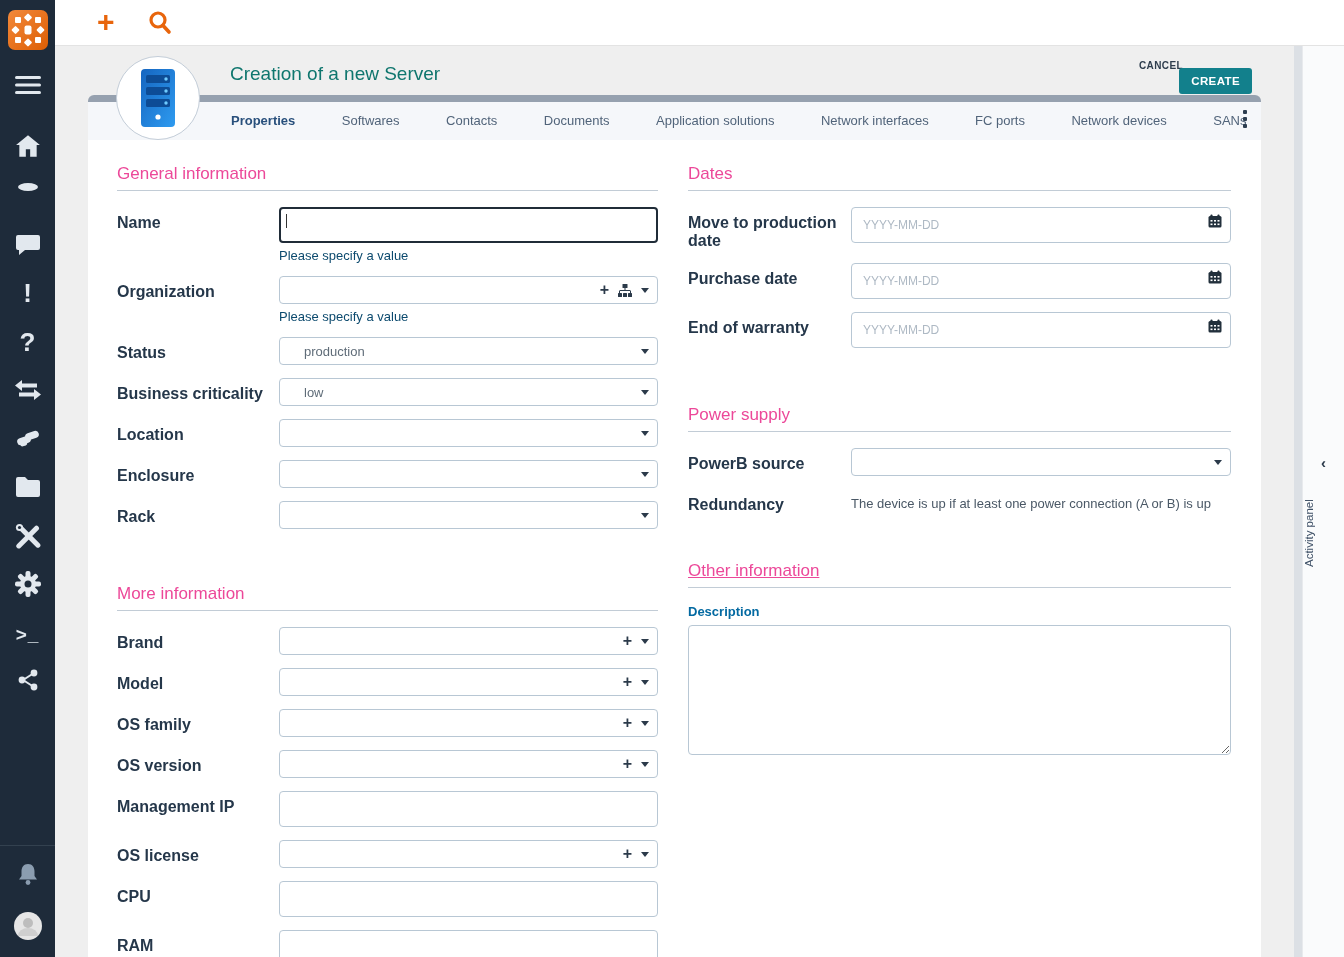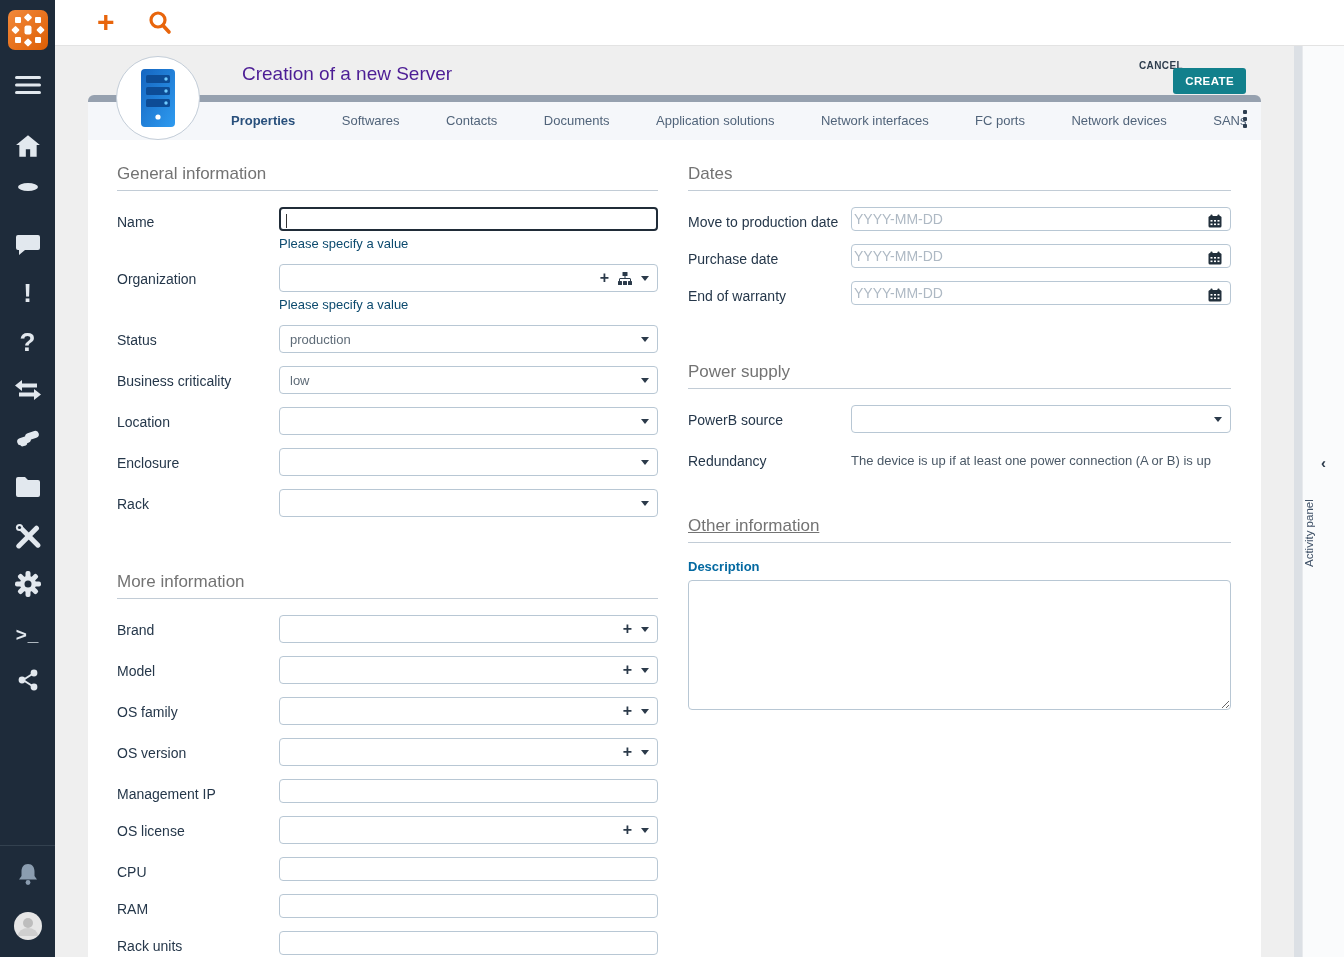--- a/index.html
+++ b/index.html
@@ -18,56 +18,56 @@
 
   
   .topbar { position:absolute; left:55px; right:0; top:0; height:46px; background:#FFFFFF; border-bottom:1px solid #E3E3E3; z-index:40; }
   .plus-btn { position:absolute; left:42px; top:6px; font-size:30px; font-weight:bold; color:#E8650C; line-height:32px; cursor:pointer; }
   .search-btn { position:absolute; left:92px; top:10px; cursor:pointer; }
 
   
   .card { position:absolute; left:88px; top:46px; width:1173px; bottom:0; }
   .obj-circle { position:absolute; left:28px; top:10px; width:84px; height:84px; background:#FFFFFF;
                 border:1px solid #C3CDD8; border-radius:50%; z-index:6; display:flex; align-items:center; justify-content:center; }
-  .page-title { position:absolute; left:154px; top:17px; font-size:19px; color:#4c1d95; }
+  .page-title { position:absolute; left:142px; top:17px; font-size:19px; color:#0f766e; }
   .cancel-btn { position:absolute; right:78px; top:14px; font-size:10px; font-weight:bold; letter-spacing:.4px; color:#2F3E4E; cursor:pointer; }
-  .create-btn { position:absolute; right:15px; top:22px; background:#12808C; color:#FFFFFF; font-size:11.5px; font-weight:bold;
+  .create-btn { position:absolute; right:9px; top:22px; background:#12808C; color:#FFFFFF; font-size:11.5px; font-weight:bold;
                 letter-spacing:.4px; padding:7px 12px; border:none; border-radius:3px; cursor:pointer; }
 
   .tabcap { position:absolute; top:49px; left:0; right:0; height:7px; background:#96A1AF; border-radius:6px 6px 0 0; }
   .tabrow { position:absolute; top:56px; left:0; right:0; height:38px; background:#F5F7FA; white-space:nowrap;
             overflow:hidden; padding-left:122px; z-index:5; }
   .tab { display:inline-block; padding:0 21px; line-height:38px; font-size:13px; color:#51647A; cursor:pointer; }
   .tab.active { color:#29507C; font-weight:bold; }
   .tab-more { position:absolute; right:8px; top:64px; width:16px; height:22px; cursor:pointer; z-index:7; display:flex; flex-direction:column; align-items:center; gap:3px; }
   .tab-more i { width:4px; height:4px; background:#2D3E50; border-radius:1px; }
 
   .content { position:absolute; top:94px; left:0; right:0; bottom:0; background:#FFFFFF; overflow:hidden; }
   .col { position:absolute; top:0; }
   .col-left  { left:29px;  width:541px; }
   .col-right { left:600px; width:543px; }
 
-  .sec-title { font-size:17px; font-weight:400; color:#737373; margin:0; padding:24px 0 6px; }
+  .sec-title { font-size:17px; font-weight:400; color:#ec4899; margin:0; padding:24px 0 6px; }
   .sec-hr { border:none; border-top:1px solid #C2CCD6; margin:0 0 16px; }
   .mt1 { margin-top:31px; } .mt2 { margin-top:33px; } .mt3 { margin-top:23px;text-decoration:underline; }
 
   .row { display:flex; margin-bottom:13px; }
-  .lbl { flex:none; font-weight:normal; font-size:14px; color:#25374A; padding-top:7px; }
+  .lbl { flex:none; font-weight:bold; font-size:16px; color:#25374A; padding-top:7px; }
   .col-left  .lbl { width:162px; }
   .col-right .lbl { width:163px; }
   .fld { flex:1; position:relative; }
 
-  .inp { width:100%; height:24px; border:1px solid #B8C7D4; border-radius:4px; background:#FFF;
-         font-family:"Liberation Sans",sans-serif; font-size:14px; color:#5F6C78; padding:0 2px; }
+  .inp { width:100%; height:36px; border:1px solid #B8C7D4; border-radius:4px; background:#FFF;
+         font-family:"Liberation Sans",sans-serif; font-size:12px; color:#5F6C78; padding:0 11px; }
   input.inp::placeholder { color:#AEB9C4; opacity:1; }
   .inp.focused { border:2px solid #202C38; }
   .txtcursor { position:absolute; left:7px; top:7px; width:1px; height:14px; background:#333; }
 
   .fakefld { width:100%; height:28px; border:1px solid #B8C7D4; border-radius:4px; background:#FFF;
-             display:flex; align-items:center; padding:0 10px; font-size:13px; color:#5F6C78; cursor:pointer; }
+             display:flex; align-items:center; padding:0 24px; font-size:13px; color:#5F6C78; cursor:pointer; }
   .fld-icons { position:absolute; right:9px; top:0; height:28px; display:flex; align-items:center; gap:9px; }
   .plus-sm { font-size:16px; font-weight:bold; color:#2B3A4A; line-height:1; cursor:pointer; }
   .caret { width:0; height:0; border-left:4px solid transparent; border-right:4px solid transparent;
            border-top:5px solid #2B3A4A; cursor:pointer; }
   .err { color:#0c4a6e; font-size:13px; margin-top:4px; line-height:17px; }
   .row.errored { margin-bottom:12px; }
   .static-txt { font-size:13px; color:#4A5866; padding-top:7px; }
 
   .desc-lbl { font-weight:bold; font-size:13px; color:#0369a1; padding-top:16px; }
   .desc-ta { width:100%; height:130px; margin-top:6px; border:1px solid #B8C7D4; border-radius:4px;

